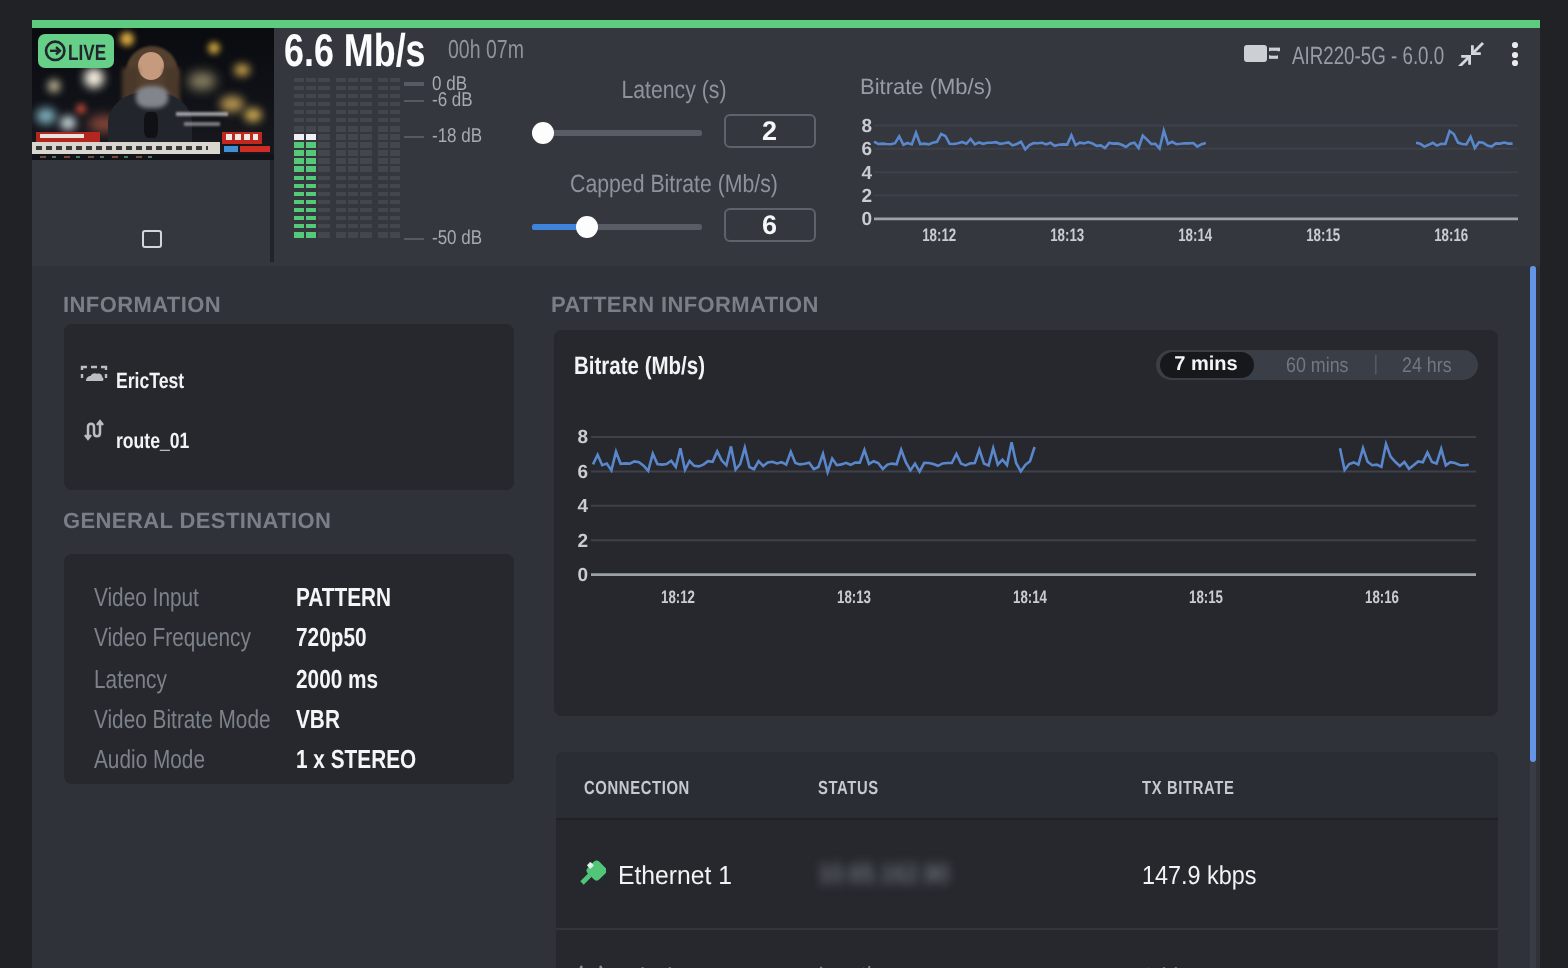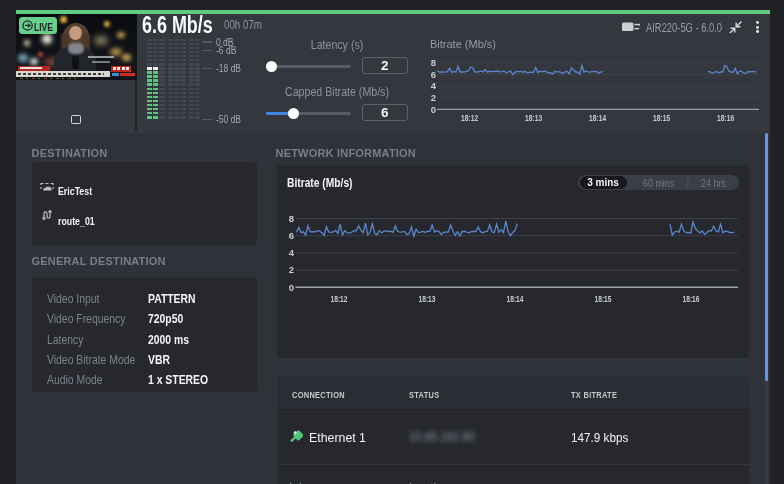--- a/index.html
+++ b/index.html
@@ -286,21 +286,21 @@
     <line x1="6.5" y1="8.5" x2="1.5" y2="13.5" stroke="#d4d7db" stroke-width="1.4"></line>
     <path d="M6.8 12.4 L6.8 8.2 L2.6 8.2" fill="none" stroke="#d4d7db" stroke-width="1.4"></path>
   </svg>
   <div class="abs" style="left:739.5px;top:11px;width:3.2px;height:3px;border-radius:50%;background:#e8eaec"></div>
   <div class="abs" style="left:739.5px;top:15.5px;width:3.2px;height:3px;border-radius:50%;background:#e8eaec"></div>
   <div class="abs" style="left:739.5px;top:20px;width:3.2px;height:3px;border-radius:50%;background:#e8eaec"></div>
 </div>
 
 <div class="abs" style="left:16px;top:133px;width:754px;height:351px;background:#303239">
 
-  <div class="abs sxl" style="left:15.5px;top:14px;font-size:11px;font-weight:bold;color:#7a7e86;letter-spacing:.2px">DESTINATION</div>
+  <div class="abs sxl" style="left:15.5px;top:14px;font-size:11px;font-weight:bold;color:#7a7e86;letter-spacing:.2px">INFORMATION</div>
   <div class="abs" style="left:15.5px;top:28.5px;width:225.5px;height:83px;background:#26282e;border-radius:4px">
     <svg class="abs" style="left:8.5px;top:20px" width="14" height="10">
       <g stroke="#b9bdc4" stroke-width="1.2" fill="none">
         <path d="M1 3 L1 1.5 L3.5 1.5 M5.5 1.5 L8.5 1.5 M10.5 1.5 L13 1.5 L13 3 M13 5 L13 7"></path>
         <path d="M1 5 L1 7"></path>
       </g>
       <path d="M3 8.5 C3 6.8 4.2 6 5.3 6 C5.8 4.8 7.3 4.3 8.5 4.9 C9.9 4.3 11.3 5.4 11.2 6.7 C12 7 12 8.5 11 8.5 Z" fill="#b9bdc4"></path>
     </svg>
     <div class="abs sxl" style="left:26.5px;top:23px;font-size:11px;font-weight:bold;color:#f2f3f5;transform:scaleX(.8)">EricTest</div>
     <svg class="abs" style="left:9.5px;top:47.5px" width="12" height="12">
@@ -318,25 +318,25 @@
       <div class="abs sxl" style="left:15px;top:34.7px;font-size:13px;color:#7d828a;transform:scaleX(.8)">Video Frequency</div>
       <div class="abs sxl" style="left:116px;top:34.7px;font-size:13px;font-weight:bold;color:#f4f5f7;transform:scaleX(.8)">720p50</div>
       <div class="abs sxl" style="left:15px;top:55.0px;font-size:13px;color:#7d828a;transform:scaleX(.8)">Latency</div>
       <div class="abs sxl" style="left:116px;top:55.0px;font-size:13px;font-weight:bold;color:#f4f5f7;transform:scaleX(.8)">2000 ms</div>
       <div class="abs sxl" style="left:15px;top:75.3px;font-size:13px;color:#7d828a;transform:scaleX(.8)">Video Bitrate Mode</div>
       <div class="abs sxl" style="left:116px;top:75.3px;font-size:13px;font-weight:bold;color:#f4f5f7;transform:scaleX(.8)">VBR</div>
       <div class="abs sxl" style="left:15px;top:95.6px;font-size:13px;color:#7d828a;transform:scaleX(.8)">Audio Mode</div>
       <div class="abs sxl" style="left:116px;top:95.6px;font-size:13px;font-weight:bold;color:#f4f5f7;transform:scaleX(.8)">1 x STEREO</div>
   </div>
 
-  <div class="abs sxl" style="left:259.5px;top:14px;font-size:11px;font-weight:bold;color:#7a7e86;letter-spacing:.2px">NETWORK INFORMATION</div>
+  <div class="abs sxl" style="left:259.5px;top:14px;font-size:11px;font-weight:bold;color:#7a7e86;letter-spacing:.2px">PATTERN INFORMATION</div>
   <div class="abs" style="left:260.5px;top:32px;width:472px;height:192.8px;background:#26282e;border-radius:4px">
     <div class="abs sxl" style="left:10px;top:11px;font-size:12.5px;font-weight:bold;color:#f2f3f5;transform:scaleX(.82)">Bitrate (Mb/s)</div>
     <div class="abs" style="left:301px;top:9.7px;width:161px;height:15.4px;background:#3a3e46;border-radius:8px"></div>
-    <div class="abs" style="left:303px;top:11px;width:47px;height:13px;background:#17181c;border-radius:7px;text-align:center;line-height:13.5px;font-size:10px;font-weight:bold;color:#f4f5f7">3 mins</div>
+    <div class="abs" style="left:303px;top:11px;width:47px;height:13px;background:#17181c;border-radius:7px;text-align:center;line-height:13.5px;font-size:10px;font-weight:bold;color:#f4f5f7">7 mins</div>
     <div class="abs sxl" style="left:366px;top:12px;font-size:10.5px;color:#73777f;transform:scaleX(.85)">60 mins</div>
     <div class="abs" style="left:410px;top:11px;font-size:10.5px;color:#555962">|</div>
     <div class="abs sxl" style="left:424px;top:12px;font-size:10.5px;color:#73777f;transform:scaleX(.85)">24 hrs</div>
     <svg class="abs" style="left:3.5px;top:40px" width="476" height="105">
       <line x1="15.5" y1="13.5" x2="458" y2="13.5" stroke="#3e414a" stroke-width="1"></line>
         <line x1="15.5" y1="30.7" x2="458" y2="30.7" stroke="#3e414a" stroke-width="1"></line>
         <line x1="15.5" y1="47.9" x2="458" y2="47.9" stroke="#3e414a" stroke-width="1"></line>
         <line x1="15.5" y1="65.1" x2="458" y2="65.1" stroke="#3e414a" stroke-width="1"></line>
         <line x1="15.5" y1="82.3" x2="458" y2="82.3" stroke="#9da1a8" stroke-width="1.4"></line>
       <text x="14" y="16.7" text-anchor="end" font-size="9.5" font-weight="bold" fill="#c9ccd2" textLength="5">8</text>

